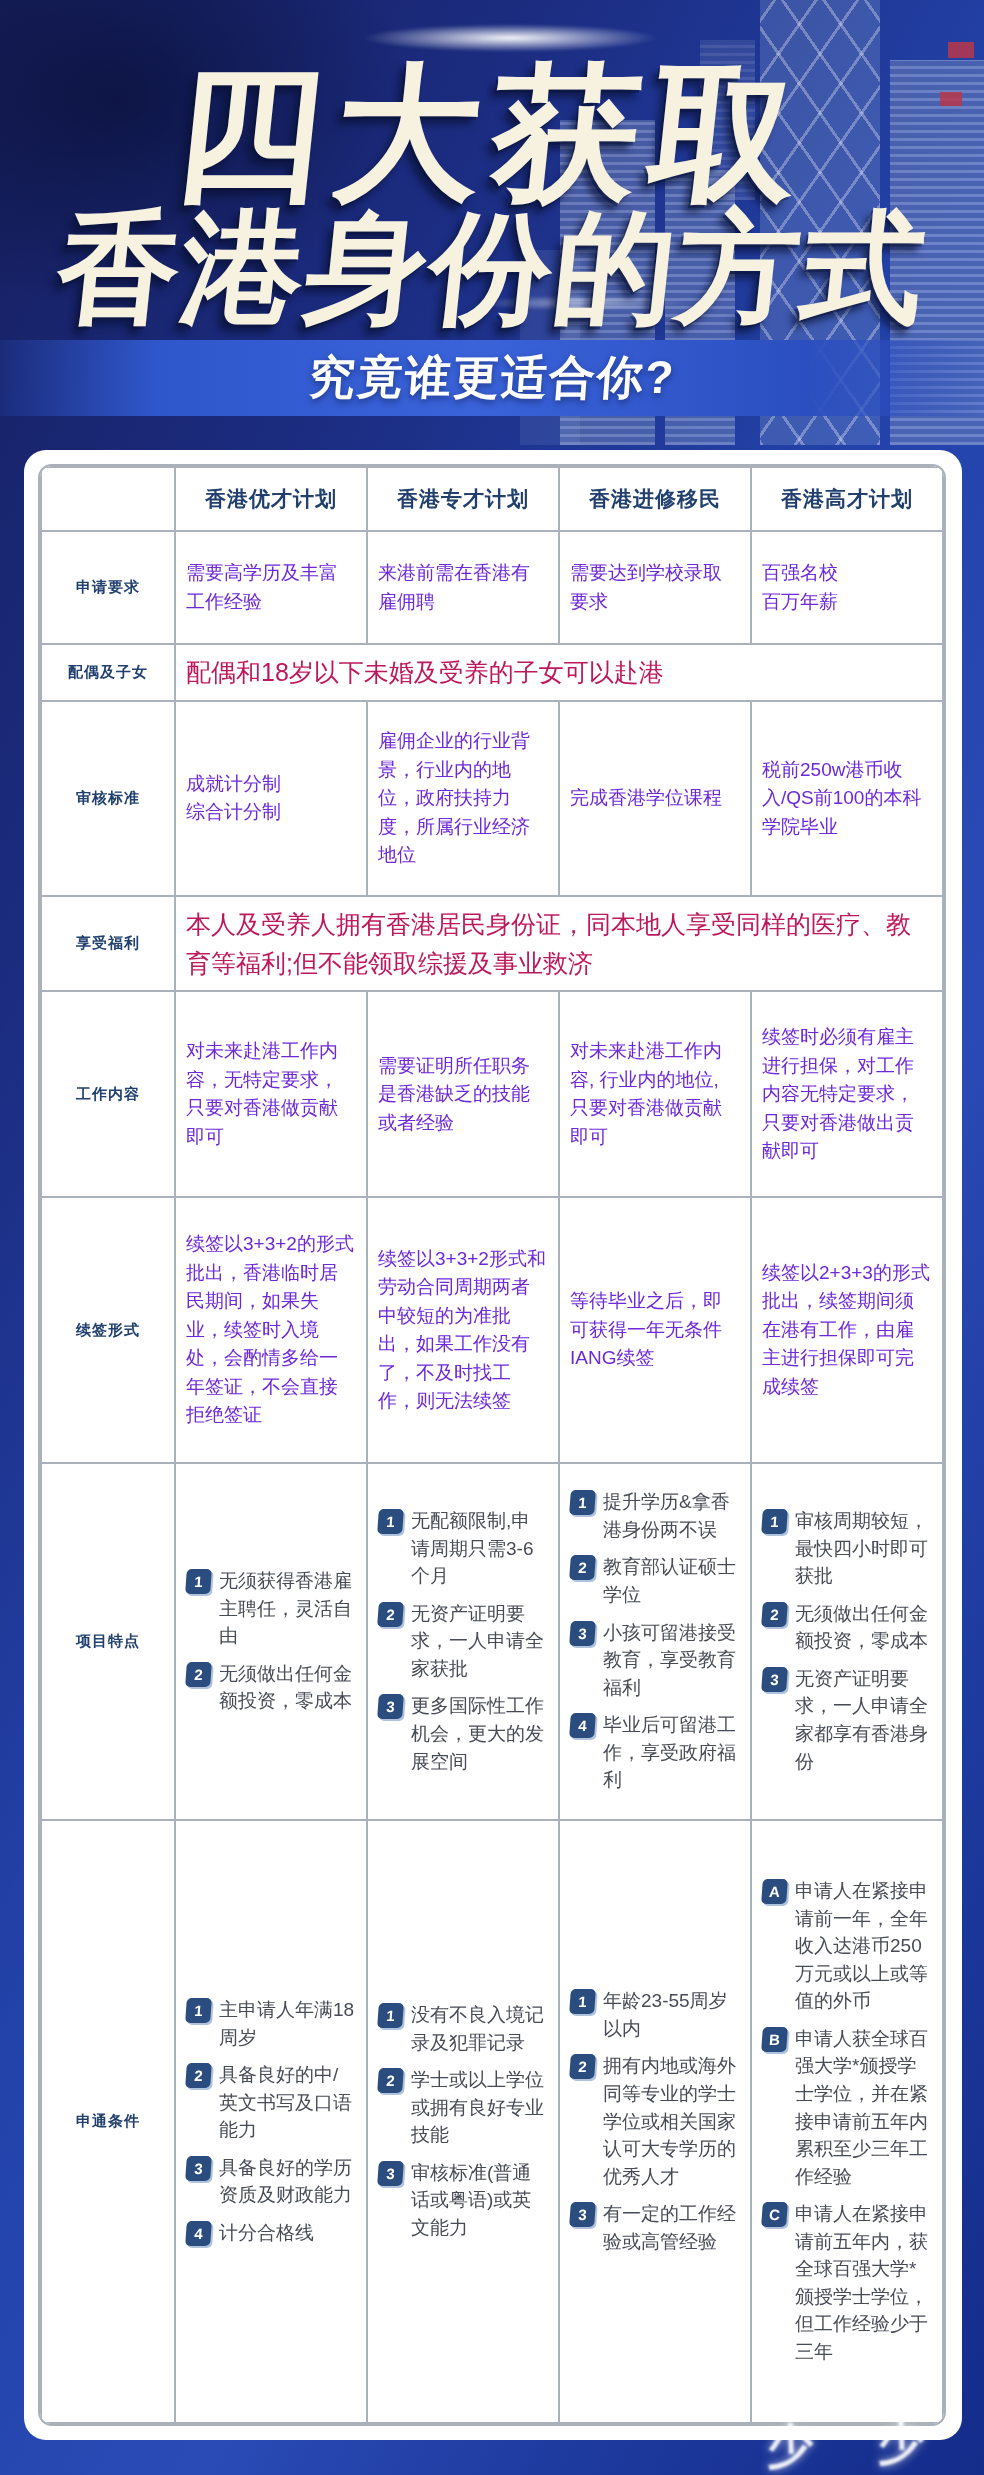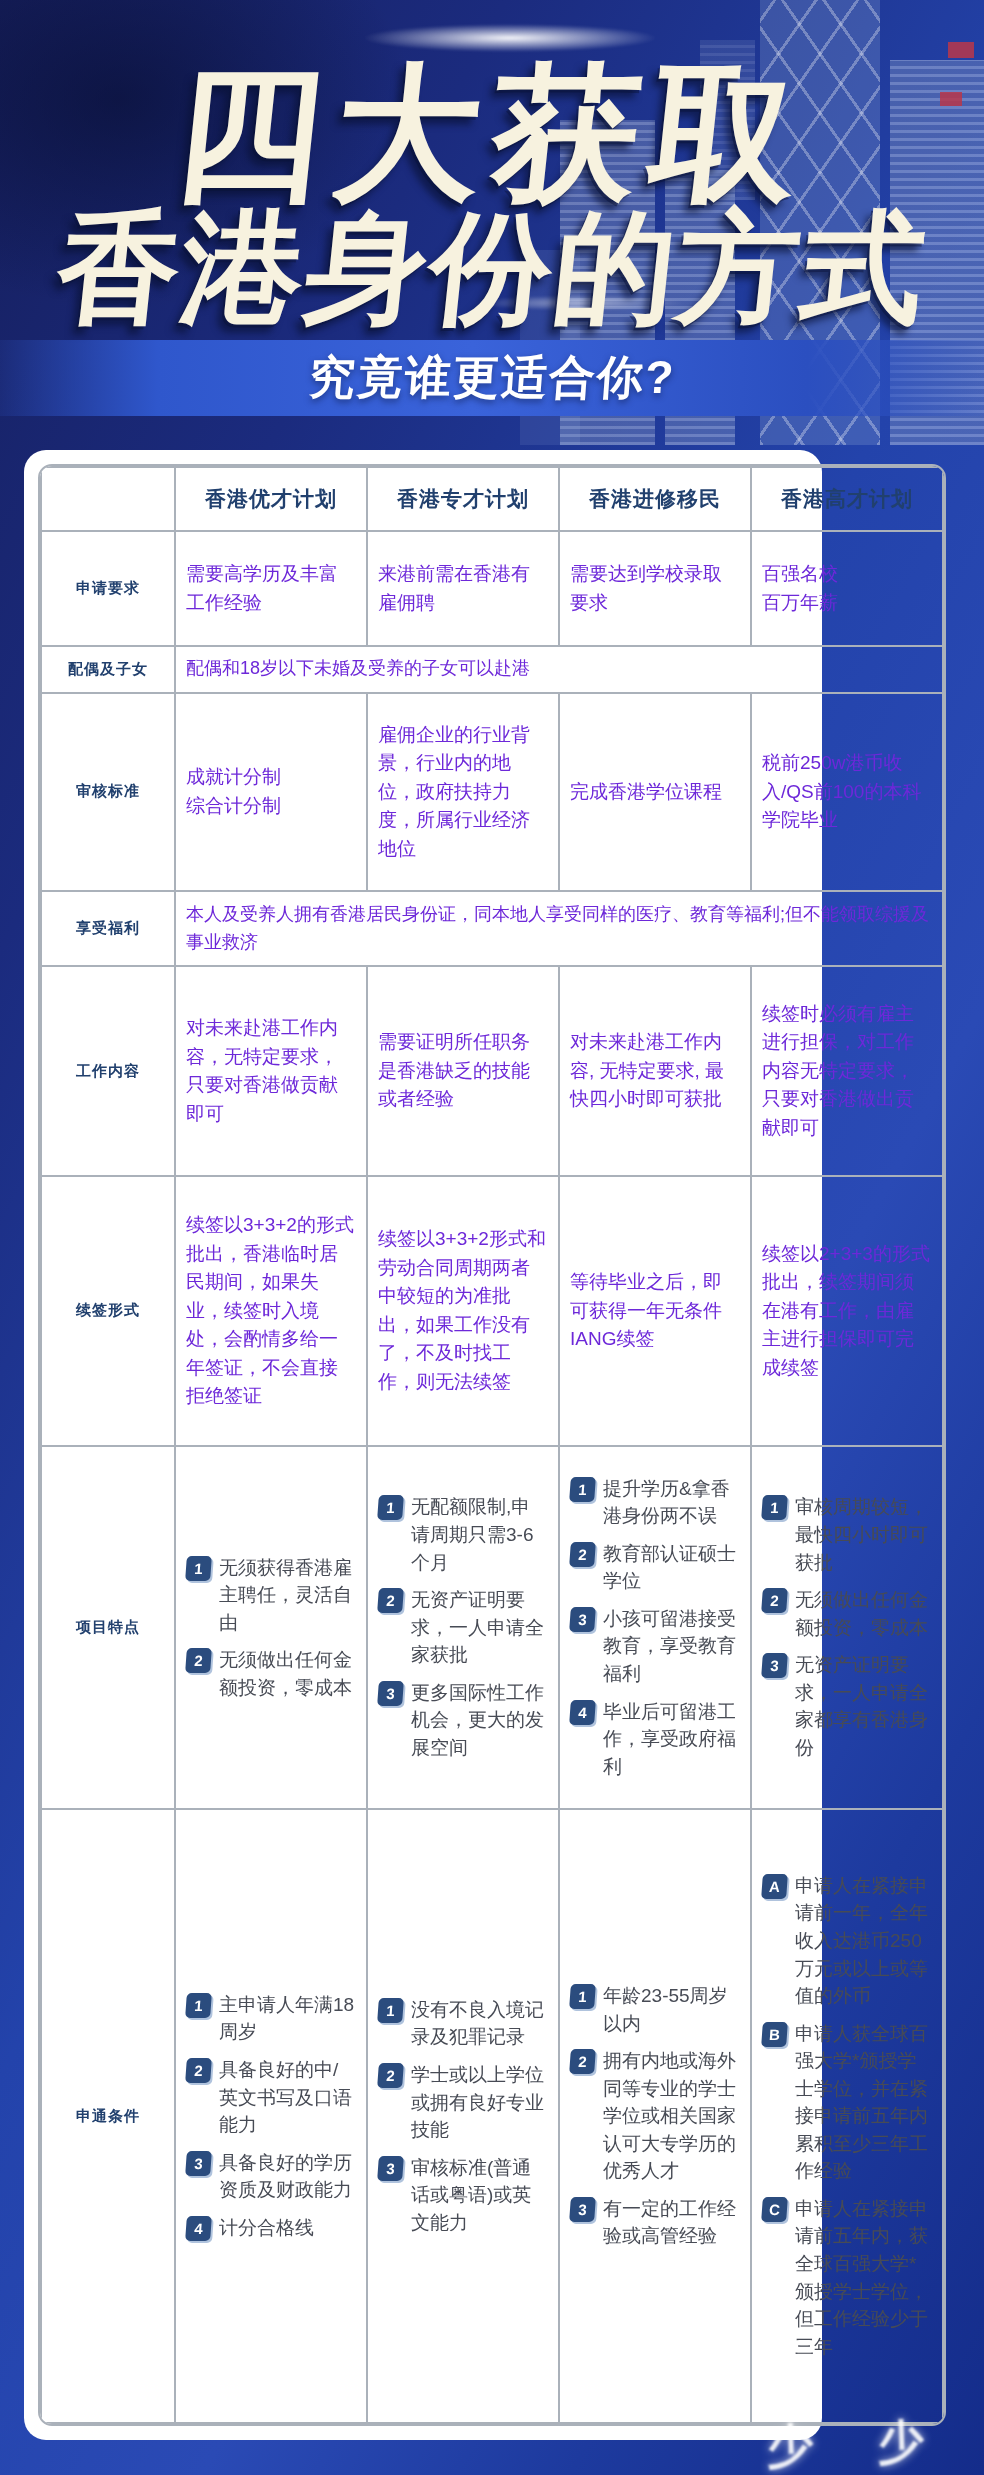--- a/index.html
+++ b/index.html
@@ -38,38 +38,38 @@
     position:absolute;left:0;top:340px;width:984px;height:76px;
     background:linear-gradient(90deg, rgba(47,87,204,.15) 0%, #2f57cc 16%, #3a63da 48%, #2b4fc0 82%, rgba(47,87,204,.15) 100%);
     display:flex;align-items:center;justify-content:center;
   }
   .banner span{
     color:#ffffff;font-size:46px;font-weight:800;transform:skewX(-4deg);
     text-shadow:0 3px 6px rgba(10,20,60,.5);letter-spacing:2px;
   }
   
   .card{
-    position:absolute;left:24px;top:450px;width:798px;height:1990px;
+    position:absolute;left:24px;top:450px;width:938px;height:1990px;
     background:#ffffff;border-radius:22px;
   }
   .tablewrap{
     position:absolute;left:14px;top:14px;width:908px;height:1962px;
     border:2px solid #aab1ba;border-radius:14px;overflow:hidden;box-sizing:border-box;
   }
   table.cmp{border-collapse:collapse;width:100%;height:100%;table-layout:fixed;}
   table.cmp col.lab{width:134px;}
   table.cmp th,table.cmp td{
     border:2px solid #aab1ba;vertical-align:middle;box-sizing:border-box;
     padding:8px 10px;
   }
   th.prog{color:#21406e;font-size:21px;font-weight:800;text-align:center;letter-spacing:1px;}
   th.rowlabel{color:#21406e;font-size:15px;font-weight:800;text-align:center;letter-spacing:1px;padding:6px 4px;}
   td.cell{color:#6d28d9;font-size:19px;line-height:1.5;text-align:left;white-space:pre-line;vertical-align:middle;}
   td.cell.center{text-align:center;font-size:20px;color:#3c4048;}
-  td.spancell{color:#6d28d9;font-size:18px;line-height:1.55;text-align:left;padding-left:14px;}
+  td.spancell{color:#be185d;font-size:25px;line-height:1.55;text-align:left;padding-left:14px;}
   td.listcell{vertical-align:middle;}
   .item{display:flex;align-items:flex-start;margin:10px 0;color:#474b55;font-size:19px;line-height:1.45;}
   .item .badge{
     flex:0 0 auto;display:inline-flex;align-items:center;justify-content:center;
     width:25px;height:25px;margin:2px 8px 0 0;border-radius:5px;
     background:#2b4c7e;color:#fff;font-size:15px;font-weight:800;
     transform:skewX(-4deg);box-shadow:2px 2px 0 rgba(150,175,210,.75);
   }
   .item .txt{flex:1 1 auto;}
   
@@ -146,21 +146,21 @@
               <td class="cell">税前250w港币收入/QS前100的本科学院毕业</td>
             </tr>
             <tr style="height: 68px;">
               <th class="rowlabel">享受福利</th>
               <td class="spancell" colspan="4">本人及受养人拥有香港居民身份证，同本地人享受同样的医疗、教育等福利;但不能领取综援及事业救济</td>
             </tr>
             <tr style="height: 206px;">
               <th class="rowlabel">工作内容</th>
               <td class="cell">对未来赴港工作内容，无特定要求，只要对香港做贡献即可</td>
               <td class="cell">需要证明所任职务是香港缺乏的技能或者经验</td>
-              <td class="cell">对未来赴港工作内容, 无特定要求, 最快四小时即可获批</td>
+              <td class="cell">对未来赴港工作内容, 行业内的地位, 只要对香港做贡献即可</td>
               <td class="cell">续签时必须有雇主进行担保，对工作内容无特定要求，只要对香港做出贡献即可</td>
             </tr>
             <tr style="height: 265px;">
               <th class="rowlabel">续签形式</th>
               <td class="cell">续签以3+3+2的形式批出，香港临时居民期间，如果失业，续签时入境处，会酌情多给一年签证，不会直接拒绝签证</td>
               <td class="cell">续签以3+3+2形式和劳动合同周期两者中较短的为准批出，如果工作没有了，不及时找工作，则无法续签</td>
               <td class="cell">等待毕业之后，即可获得一年无条件IANG续签</td>
               <td class="cell">续签以2+3+3的形式批出，续签期间须在港有工作，由雇主进行担保即可完成续签</td>
             </tr>
             <tr style="height: 357px;">

